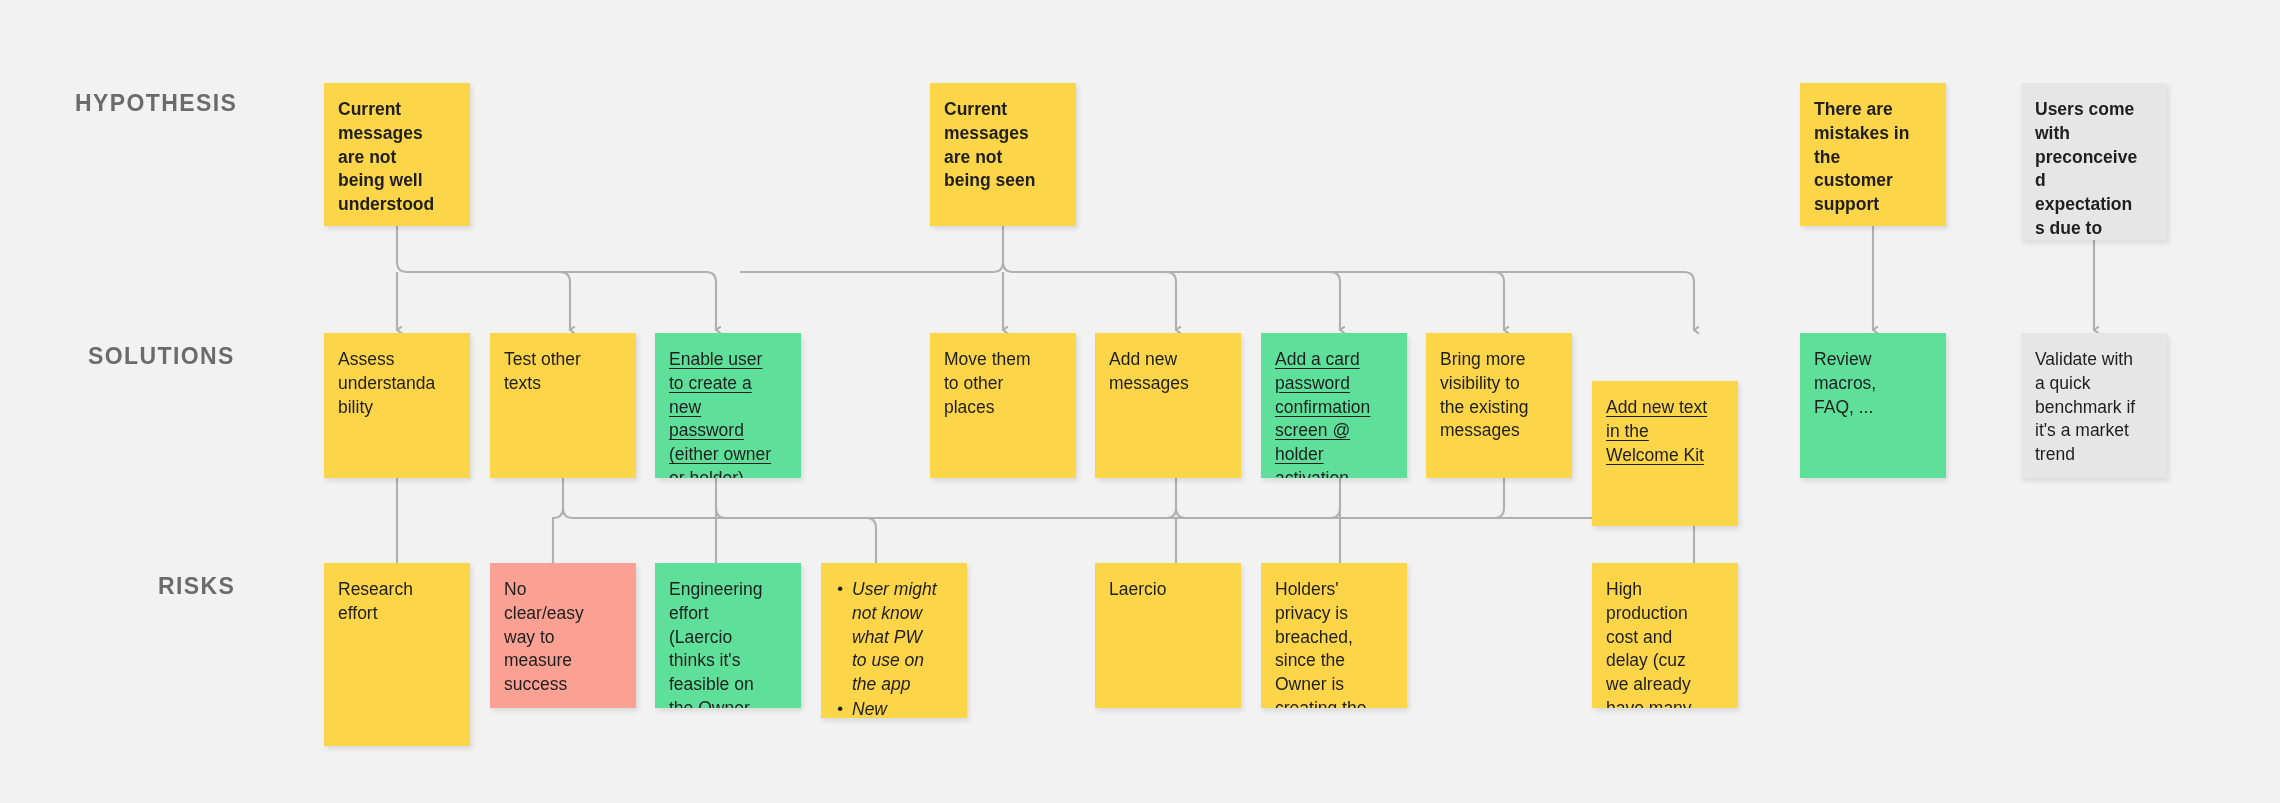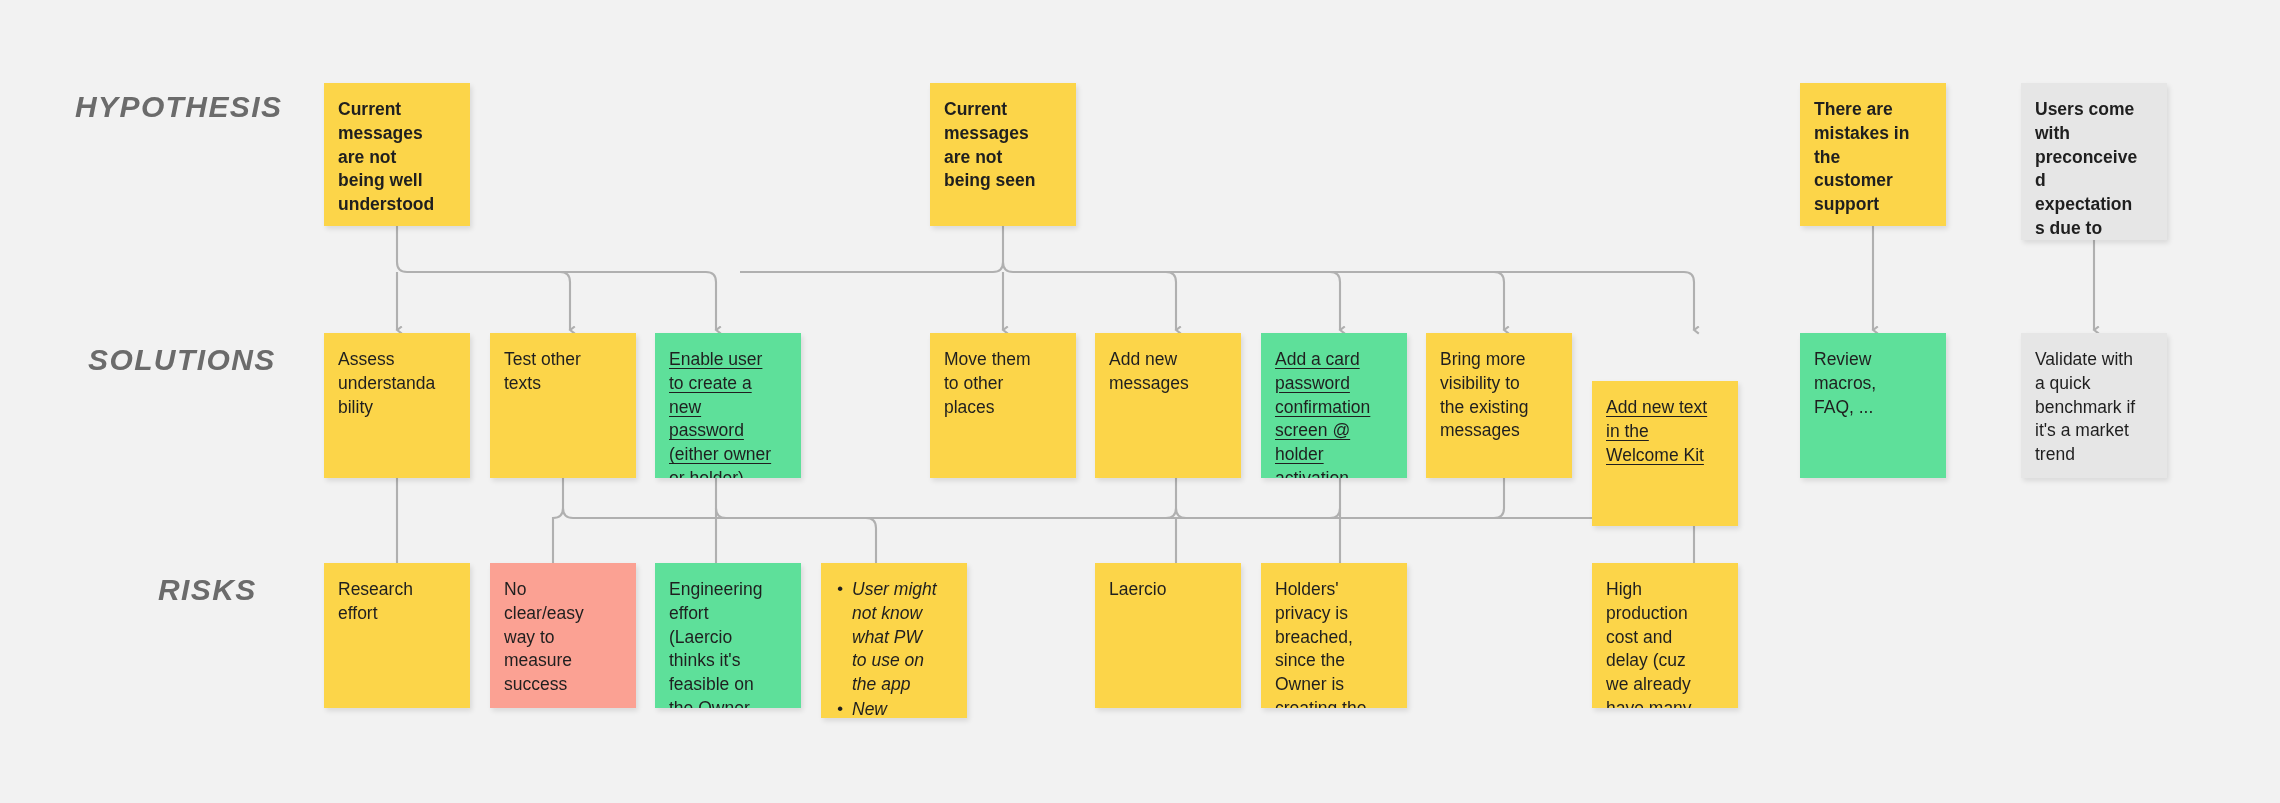--- a/index.html
+++ b/index.html
@@ -12,26 +12,25 @@
   }
   #board {
     position: relative;
     width: 2280px;
     height: 803px;
     background: #f2f2f2;
   }
   
   .row-label {
     position: absolute;
-    font-size: 30px;
+    font-size: 23px;
     font-weight: bold;
     letter-spacing: 1.4px;
     color: #6b6b6b;
     white-space: nowrap;
-    font-style: italic;
   }
   
   #wires {
     position: absolute;
     left: 0; top: 0;
     width: 2280px; height: 803px;
     pointer-events: none;
   }
   #wires path, #wires line { fill: none; stroke: #b0b0b0; stroke-width: 2.1; }
   
@@ -153,21 +152,21 @@
   <div class="card yellow" style="left:1592px; top:333px; width:146px; height:145px;margin-top:48px;">
     <span class="link">Add new text in the Welcome Kit</span>
   </div>
   <div class="card green" style="left:1800px; top:333px; width:146px; height:145px;">
     <span>Review macros, FAQ, ...</span>
   </div>
   <div class="card grey" style="left:2021px; top:333px; width:146px; height:145px;">
     <span>Validate with a quick benchmark if it's a market trend</span>
   </div>
 
-  <div class="card yellow" style="left:324px; top:563px; width:146px; height:145px;">
+  <div class="card yellow" style="left:324px; top:563px; width:146px; height:183px;">
     <span>Research effort</span>
   </div>
   <div class="card red" style="left:490px; top:563px; width:146px; height:145px;">
     <span>No clear/easy way to measure success</span>
   </div>
   <div class="card green" style="left:655px; top:563px; width:146px; height:145px;">
     <span>Engineering effort (Laercio thinks it's feasible on the Owner side)</span>
   </div>
   <div class="card yellow" style="left:821px; top:563px; width:146px; height:155px;font-style:italic;">
     <ul>

